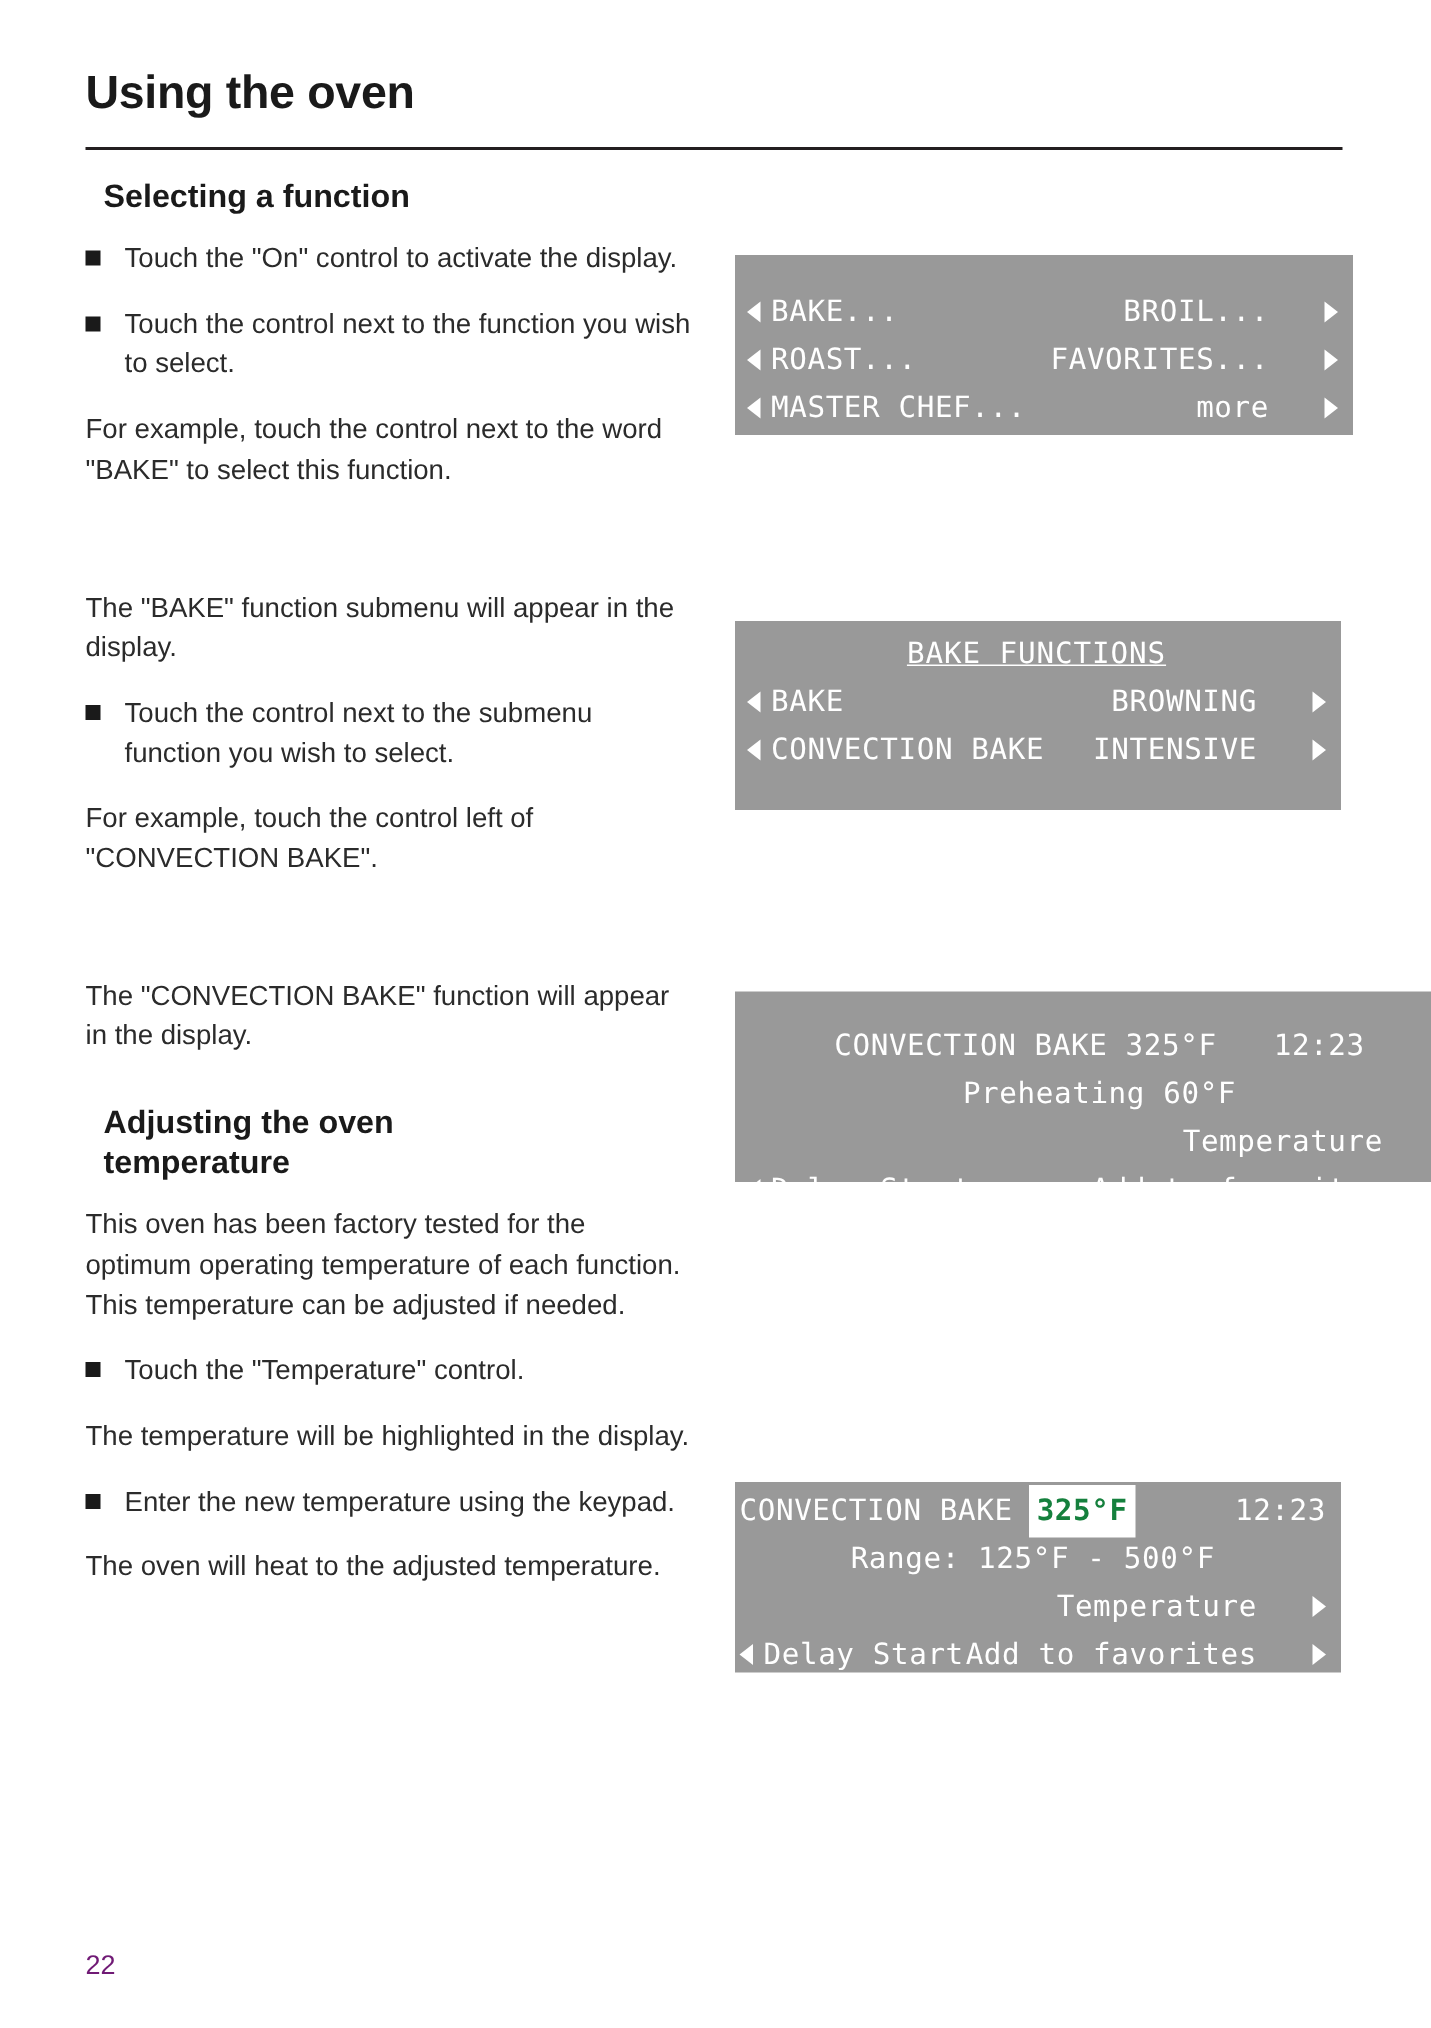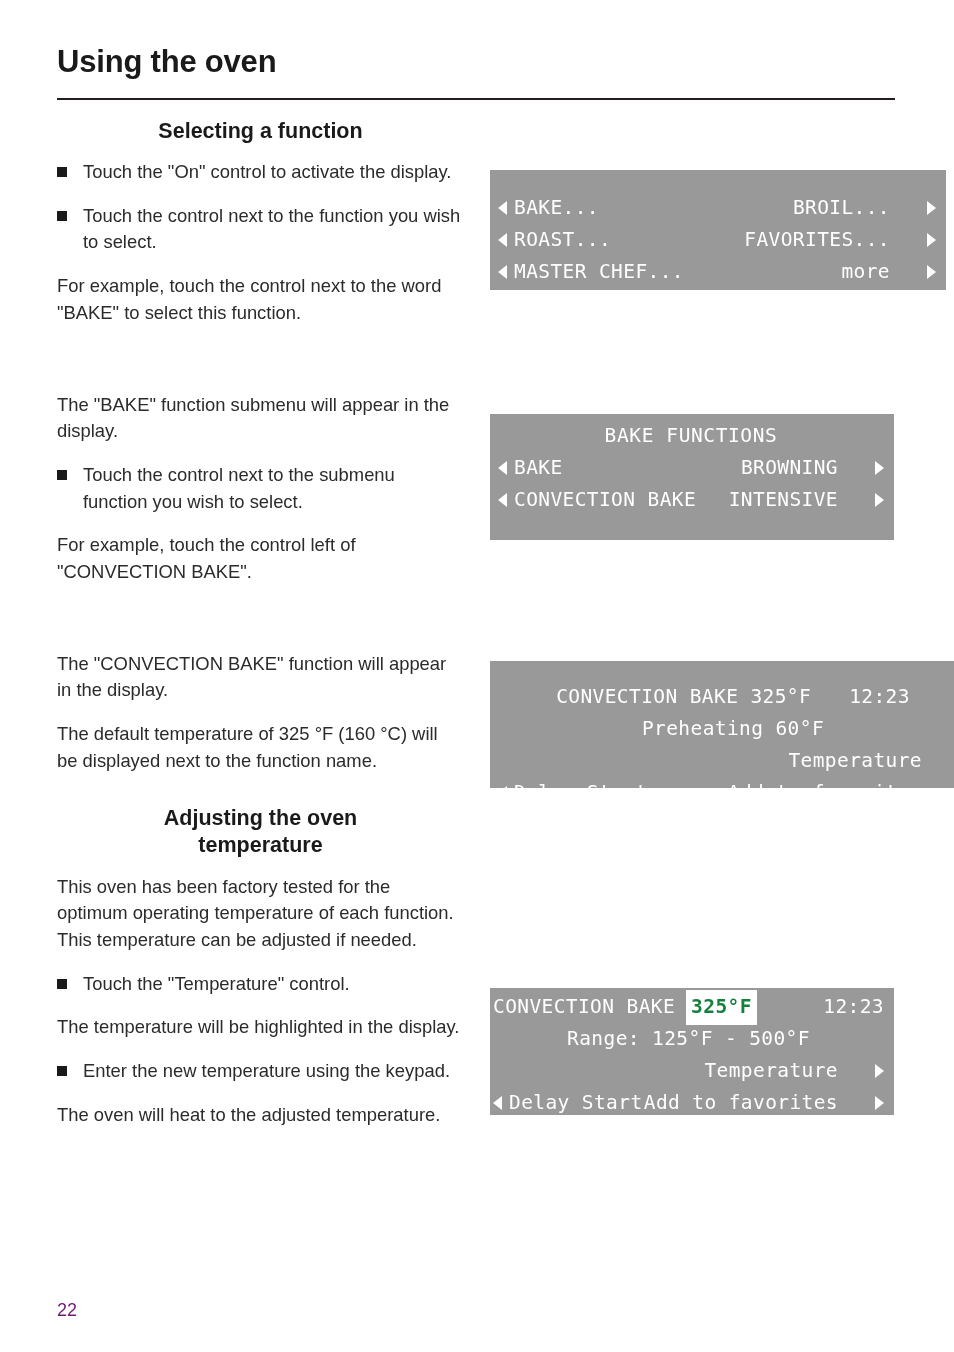--- a/index.html
+++ b/index.html
@@ -48,26 +48,25 @@
 
   
   .col-left {
     position: absolute;
     left: 57px;
     top: 118px;
     width: 405px;
   }
 
   h2.section-title {
-    margin: 0 0 14px 2px;
+    margin: 0 0 14px 12px;
     font-size: 21.5px;
     font-weight: bold;
     line-height: 1.26;
     color: #1a1a1a;
-    text-align: center;
   }
   h2.section-title.tight {
     margin-top: 0;
   }
 
   p.para {
     margin: 0 0 17px 0;
     font-size: 18.4px;
     line-height: 1.45;
     color: #2b2b2b;
@@ -146,34 +145,35 @@
   .tri-right {
     border-left: 9px solid #ffffff;
   }
   .lcd-spacer {
     width: 0;
     height: 0;
   }
   .lcd-title {
     font-size: 19.5px;
     letter-spacing: 0.6px;
+    text-decoration: underline;
   }
   .hl {
     background: #ffffff;
     color: #15803d;
     padding: 1px 5px 2px 5px;
     margin-left: 4px;
     font-weight: bold;
   }
   .clock {
     letter-spacing: 0.4px;
   }
 
   
-  #lcd-1 { left: 490px; top: 170px;  width: 456px; height: 120px; padding: 22px 10px 0 8px; }
+  #lcd-1 { left: 490px; top: 170px;  width: 412px; height: 120px; padding: 22px 10px 0 8px; }
   #lcd-2 { left: 490px; top: 414px;  width: 404px; height: 126px; padding: 6px 10px 0 8px; }
   #lcd-3 { left: 490px; top: 661px;  width: 488px; height: 127px; padding: 20px 10px 0 8px; }
   #lcd-4 { left: 490px; top: 988px;  width: 404px; height: 127px; padding: 3px 10px 0 3px; }
 
   
   .page-number {
     position: absolute;
     left: 57px;
     top: 1300px;
     font-size: 18px;
@@ -217,21 +217,20 @@
         <span>Touch the control next to the submenu function you wish to select.</span>
       </li>
     </ul>
 
     <p class="para">For example, touch the control left of "CONVECTION BAKE".</p>
 
     <div class="gap-lg"></div>
 
     <p class="para">The "CONVECTION BAKE" function will appear in the display.</p>
 
-    <p class="para">The default temperature of 325 °F (160 °C) will be displayed next to the function name.</p>
 
     <div class="gap-sm"></div>
 
     <h2 class="section-title">
       <span>Adjusting the oven</span><br>
       <span>temperature</span>
     </h2>
 
     <p class="para">This oven has been factory tested for the optimum operating temperature of each function. This temperature can be adjusted if needed.</p>
 

